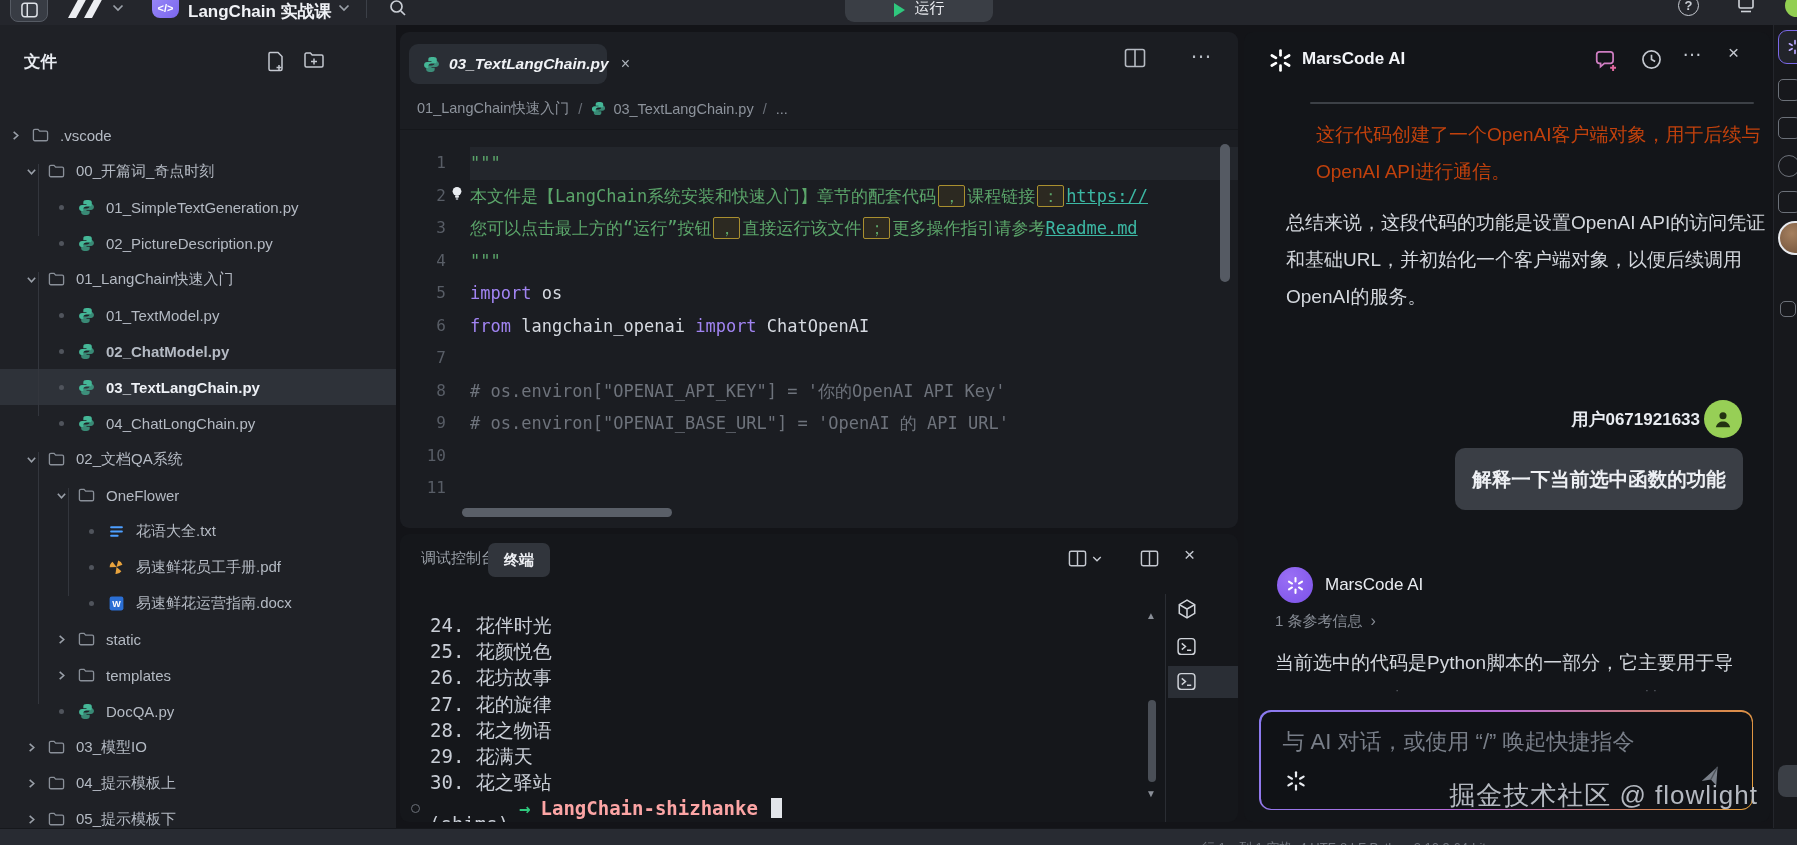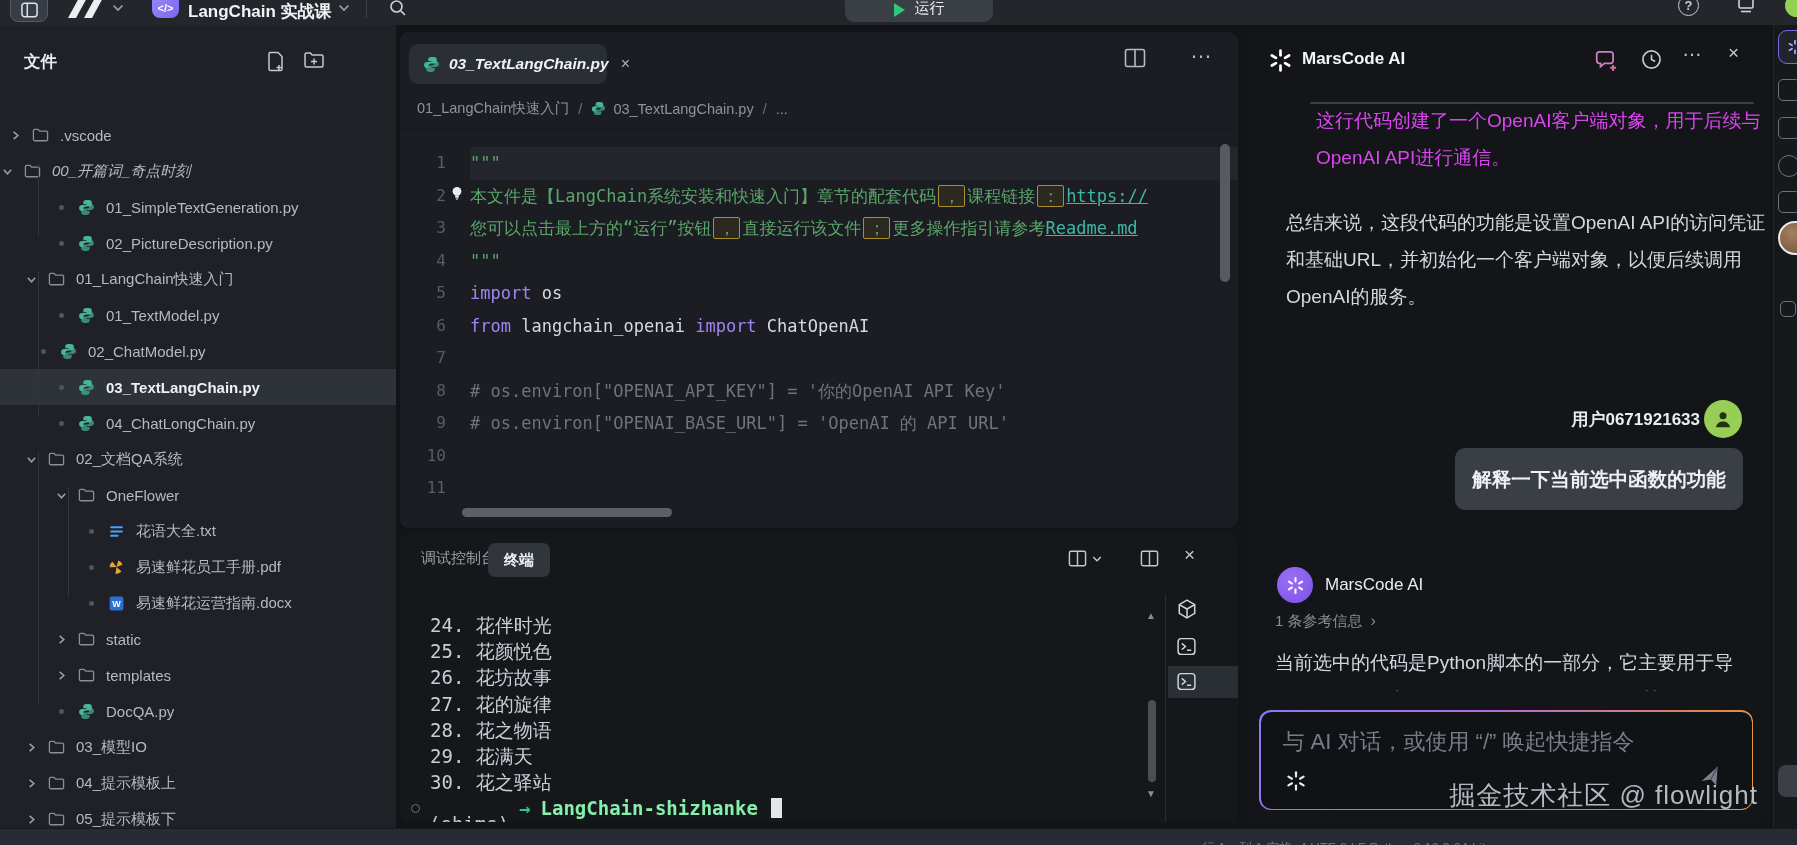--- a/index.html
+++ b/index.html
@@ -77,37 +77,37 @@
   #term-tab-debug { position:absolute; left:21px; top:15px; font-size:15px; color:#9aa0a8; }
   #term-tab-term { position:absolute; left:88px; top:9px; width:62px; height:34px; background:#31353c; border-radius:7px; color:#eef0f4; font-size:15px; font-weight:bold; display:flex; align-items:center; justify-content:center; }
   .term-ico { position:absolute; top:16px; color:#c4c8d0; }
   #term-split1 { left:668px; display:flex; align-items:center; }
   #term-split2 { left:740px; }
   #term-close { left:784px; top:10px; font-size:19px; color:#c4c8d0; }
   #term-body { position:absolute; left:30px; top:64px; width:700px; font-family:"DejaVu Sans Mono","Liberation Mono",monospace; font-size:19px; color:#c9ced6; padding-top:14px; }
   .tline { height:26.2px; line-height:26.2px; white-space:pre; }
   #term-prompt { display:flex; align-items:center; height:26.2px; margin-left:-19px; }
   #prompt-ring { width:9px; height:9px; border:1.5px solid #6a6f77; border-radius:50%; margin-right:9px; flex:0 0 auto; }
-  .p-env { color:#c9ced6;margin-top:32px; } .p-arrow { color:#2fc77d; font-weight:bold; margin:0 10px; } .p-path { color:#86efac; font-weight:bold; }
+  .p-env { color:#c9ced6;margin-top:32px; } .p-arrow { color:#2fc77d; font-weight:bold; margin:0 10px; } .p-path { color:#fca5a5; font-weight:bold; }
   #term-cursor { display:inline-block; width:11px; height:20px; background:#e2e5ea; margin-left:13px; }
   #term-sep { position:absolute; left:765px; top:60px; width:1px; height:228px; background:#2a2d33; }
   #term-scroll-up { position:absolute; left:746px; top:76px; color:#8a8f98; font-size:10px; }
   #term-scroll-thumb { position:absolute; left:748px; top:166px; width:8px; height:82px; border-radius:4px; background:#4a4f57; }
   #term-scroll-down { position:absolute; left:746px; top:254px; color:#8a8f98; font-size:10px; }
   .tstrip-ico { position:absolute; left:776px; }
   #term-list-row2 { position:absolute; left:768px; top:132px; width:70px; height:32px; background:#2a2e35; }
 
   
   #ai-head { position:absolute; left:0; top:0; width:100%; height:56px; }
   #ai-logo { position:absolute; left:24px; top:16px; }
   #ai-title { position:absolute; left:58px; top:17px; font-size:17px; font-weight:bold; color:#f2f4f8; }
   .ai-hbtn { position:absolute; top:16px; }
   #ai-newchat { left:350px; } #ai-history { left:396px; } #ai-more { left:438px; top:6px; color:#c4c8d0; font-size:20px; letter-spacing:2px; } #ai-close { left:484px; top:10px; color:#c4c8d0; font-size:19px; }
   #ai-divider { position:absolute; left:66px; top:70px; width:444px; height:2px; background:#3c4046; border-radius:1px; }
-  #ai-para1 { position:absolute; left:72px; top:70px; width:452px; font-size:19px; line-height:37px; color:#d946ef; }
+  #ai-para1 { position:absolute; left:72px; top:84px; width:452px; font-size:19px; line-height:37px; color:#c2410c; }
   #ai-para2 { position:absolute; left:42px; top:172px; width:488px; font-size:19px; line-height:37px; color:#d4d8de; }
   #user-row { position:absolute; left:0; top:368px; width:498px; height:40px; }
   #user-name { position:absolute; right:42px; top:8px; font-size:17px; font-weight:bold; color:#e9ecf1; }
   #user-avatar { position:absolute; right:0; top:0; width:38px; height:38px; border-radius:50%; background:#97cf56; display:flex; align-items:center; justify-content:center; }
   #user-bubble { position:absolute; left:211px; top:416px; width:288px; height:62px; background:#3a3e45; border-radius:10px; display:flex; align-items:center; justify-content:center; font-size:19.5px; font-weight:bold; color:#eef0f4; }
   #mars-row { position:absolute; left:33px; top:534px; height:38px; display:flex; align-items:center; }
   #mars-avatar { width:36px; height:36px; border-radius:50%; background:radial-gradient(circle at 35% 30%,#9a6ff5,#7b52e8); display:flex; align-items:center; justify-content:center; margin-right:12px; }
   #mars-name { font-size:17px; color:#e9ecf1; }
   #ai-ref { position:absolute; left:31px; top:580px; font-size:15px; color:#878c95; }
   #ai-ref .chev { margin-left:8px; font-size:16px; }
@@ -214,21 +214,21 @@
               <polyline points="4,2 8.5,6 4,10" fill="none" stroke="#9aa0a9" stroke-width="1.7"></polyline>
             </svg>
           </span>
           <span class="ticon">
             <svg width="18" height="16" viewBox="0 0 18 16">
               <path d="M1.5 3.6c0-.9.7-1.6 1.5-1.6h3.4l1.7 1.9h6.9c.8 0 1.5.7 1.5 1.6v7c0 .9-.7 1.6-1.5 1.6H3c-.8 0-1.5-.7-1.5-1.6v-8.9z" fill="none" stroke="#8a9099" stroke-width="1.4"></path>
             </svg>
           </span>
           <span class="tlabel">.vscode</span>
         </div>
-        <div class="trow" style=" font-style: italic;">
+        <div class="trow" style="padding-left: 24px;">
           <span class="twisty">
             <svg width="11" height="11" viewBox="0 0 12 12">
               <polyline points="2,4 6,8.5 10,4" fill="none" stroke="#9aa0a9" stroke-width="1.7"></polyline>
             </svg>
           </span>
           <span class="ticon">
             <svg width="18" height="16" viewBox="0 0 18 16">
               <path d="M1.5 3.6c0-.9.7-1.6 1.5-1.6h3.4l1.7 1.9h6.9c.8 0 1.5.7 1.5 1.6v7c0 .9-.7 1.6-1.5 1.6H3c-.8 0-1.5-.7-1.5-1.6v-8.9z" fill="none" stroke="#8a9099" stroke-width="1.4"></path>
             </svg>
           </span>
@@ -270,21 +270,21 @@
         <div class="trow" style="padding-left: 54px;">
           <span class="tdot"></span>
           <span class="ticon">
             <svg width="17" height="17" viewBox="0 0 16 16">
               <path d="M8 1C6 1 5 1.8 5 3.2V5h3v.7H3.8C2.2 5.7 1 6.7 1 8.4c0 1.6 1 2.9 2.6 2.9H5V9.6C5 8 6.2 7 7.8 7H11c1.3 0 2-.8 2-2V3.2C13 1.8 11.6 1 10 1H8z" fill="#45b797"></path>
               <path d="M8 15c2 0 3-.8 3-2.2V11H8v-.7h4.2c1.6 0 2.8-1 2.8-2.7 0-1.6-1-2.9-2.6-2.9H11v1.7C11 8 9.8 9 8.2 9H5c-1.3 0-2 .8-2 2v1.8C3 14.2 4.4 15 6 15h2z" fill="#45b797" opacity=".7"></path>
             </svg>
           </span>
           <span class="tlabel">01_TextModel.py</span>
         </div>
-        <div class="trow" style="padding-left: 36px;">
+        <div class="trow" style="padding-left: 54px; font-weight: bold;">
           <span class="tdot"></span>
           <span class="ticon">
             <svg width="17" height="17" viewBox="0 0 16 16">
               <path d="M8 1C6 1 5 1.8 5 3.2V5h3v.7H3.8C2.2 5.7 1 6.7 1 8.4c0 1.6 1 2.9 2.6 2.9H5V9.6C5 8 6.2 7 7.8 7H11c1.3 0 2-.8 2-2V3.2C13 1.8 11.6 1 10 1H8z" fill="#45b797"></path>
               <path d="M8 15c2 0 3-.8 3-2.2V11H8v-.7h4.2c1.6 0 2.8-1 2.8-2.7 0-1.6-1-2.9-2.6-2.9H11v1.7C11 8 9.8 9 8.2 9H5c-1.3 0-2 .8-2 2v1.8C3 14.2 4.4 15 6 15h2z" fill="#45b797" opacity=".7"></path>
             </svg>
           </span>
           <span class="tlabel">02_ChatModel.py</span>
         </div>
         <div class="trow sel" style="padding-left: 54px;">

